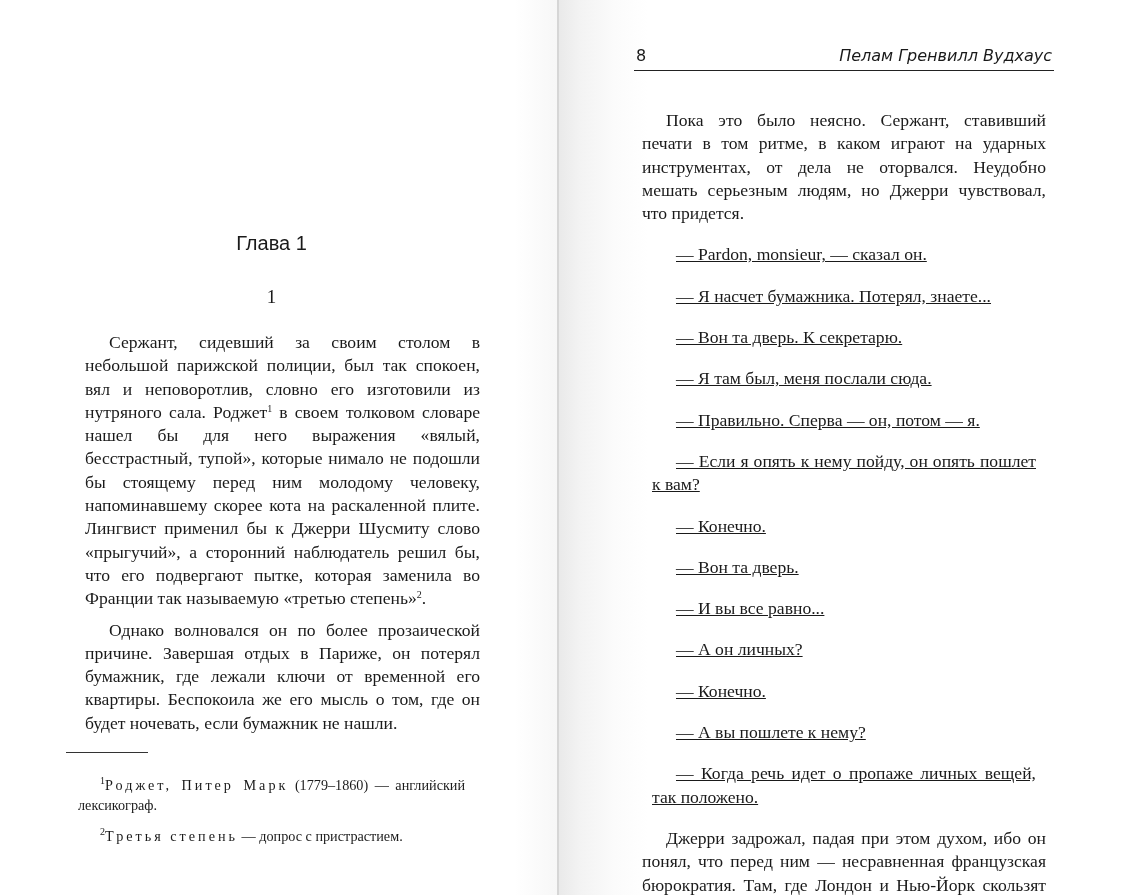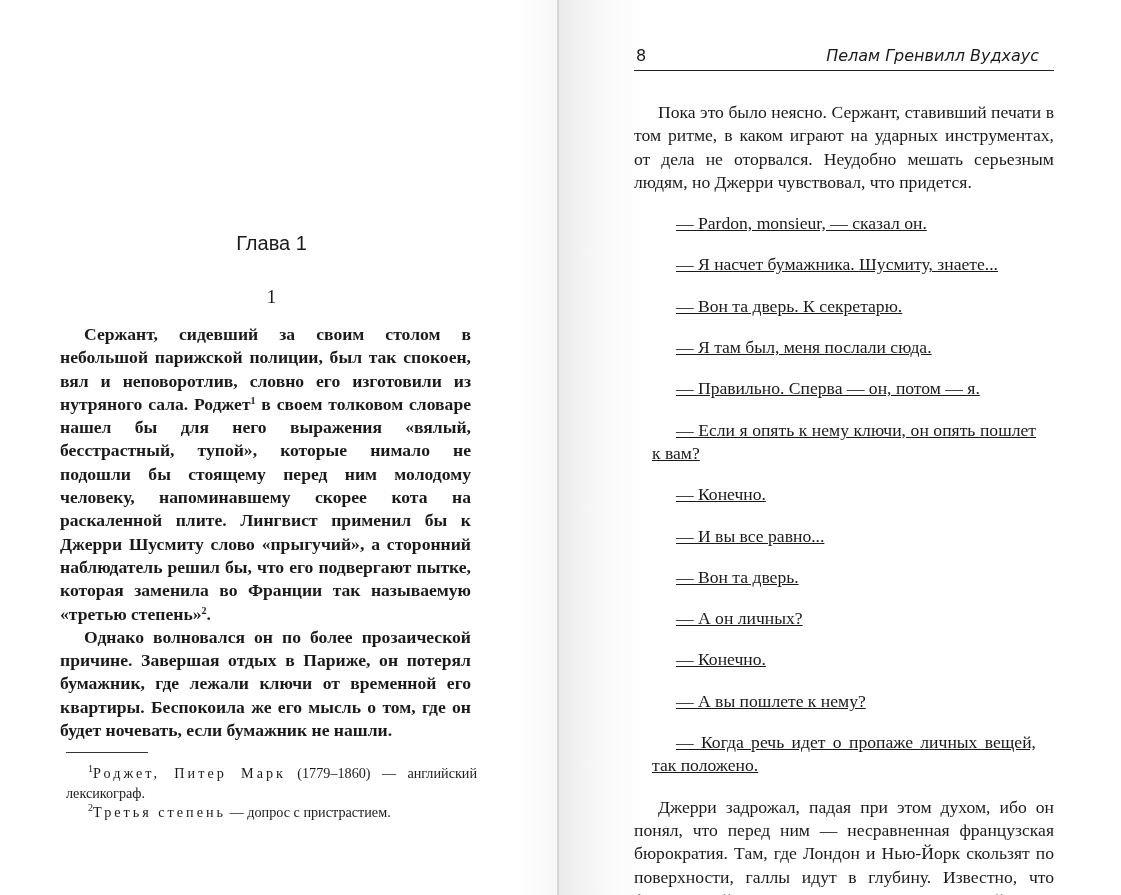--- a/index.html
+++ b/index.html
@@ -24,54 +24,54 @@
     .gutter {
       position: absolute; left: 557px; top: 0; width: 2px; height: 895px;
       background: #d6d6d6;
     }
     .text-col {
       position: absolute;
       font-size: 17.6px;
       line-height: 23.3px;
       text-align: justify;
     }
-    .left .text-col { left: 60px; width: 411px; top: 323px; font-weight: bold; }
+    .left .text-col { left: 77px; width: 411px; top: 323px; }
     .right .text-col { left: 76px; width: 420px; top: 101px; }
-    .para { margin: 0; text-indent: 24px; }
+    .para { margin: 8px; text-indent: 24px; }
     .chapter-title {
       position: absolute; left: 66px; width: 411px; top: 232px;
       text-align: center;
       font-family: "Liberation Sans", "DejaVu Sans", sans-serif;
       font-size: 20px;
     }
     .section-num {
       position: absolute; left: 66px; width: 411px; top: 286px;
       text-align: center;
       font-size: 19px;
     }
     sup { font-size: 10px; vertical-align: 6px; line-height: 0; }
     .footnote-rule {
       position: absolute; left: 66px; top: 752px; width: 82px; height: 1px;
       background: #333;
     }
     .footnotes {
       position: absolute; left: 66px; width: 411px; top: 764px;
       font-size: 14.2px; line-height: 19.5px; text-align: justify;
     }
-    .footnotes p { margin: 0; text-indent: 22px; }
+    .footnotes p { margin: 12px; text-indent: 22px; }
     .spaced { letter-spacing: 3px; }
     .running-head {
       position: absolute; left: 76px; width: 420px; top: 46px;
       height: 24px;
       border-bottom: 1.5px solid #222;
       font-family: "DejaVu Sans", "Liberation Sans", sans-serif;
       font-size: 16px;
     }
     .running-head .page-num { position: absolute; left: 2px; top: 0px; }
-    .running-head .author { position: absolute; right: 15px; top: 0px; font-style: italic; }
+    .running-head .author { position: absolute; right: 2px; top: 0px; font-style: italic; }
     .dialog { margin: 18px; text-indent: 24px; text-decoration: underline; }
   </style>
 </head>
 <body>
 
 <div class="page left">
   <div class="chapter-title">Глава 1</div>
   <div class="section-num">1</div>
 
   <div class="text-col">
@@ -87,28 +87,28 @@
 </div>
 
 <div class="page right">
   <div class="running-head">
     <span class="page-num">8</span>
     <span class="author">Пелам Гренвилл Вудхаус</span>
   </div>
   <div class="text-col" id="right-text">
       <p class="para">Пока это было неясно. Сержант, ставивший печати в том ритме, в каком играют на ударных инструментах, от дела не оторвался. Неудобно мешать серьезным людям, но Джерри чувствовал, что придется.</p>
       <p class="dialog">— Pardon, monsieur, — сказал он.</p>
-      <p class="dialog">— Я насчет бумажника. Шусмиту, знаете...</p>
+      <p class="dialog">— Я насчет бумажника. Потерял, знаете...</p>
       <p class="dialog">— Вон та дверь. К секретарю.</p>
       <p class="dialog">— Я там был, меня послали сюда.</p>
       <p class="dialog">— Правильно. Сперва — он, потом — я.</p>
-      <p class="dialog">— Если я опять к нему ключи, он опять пошлет к вам?</p>
+      <p class="dialog">— Если я опять к нему пойду, он опять пошлет к вам?</p>
       <p class="dialog">— Конечно.</p>
+      <p class="dialog">— Вон та дверь.</p>
       <p class="dialog">— И вы все равно...</p>
-      <p class="dialog">— Вон та дверь.</p>
       <p class="dialog">— А он личных?</p>
       <p class="dialog">— Конечно.</p>
       <p class="dialog">— А вы пошлете к нему?</p>
       <p class="dialog">— Когда речь идет о пропаже личных вещей, так положено.</p>
       <p class="para">Джерри задрожал, падая при этом духом, ибо он понял, что перед ним — несравненная французская бюрократия. Там, где Лондон и Нью-Йорк скользят по поверхности, галлы идут в глубину. Известно, что французский чиновник может в рекордный срок довести до седых волос, которые клиент немедленно начнет вырывать.</p>
     </div>
 </div>
 
 <div class="gutter"></div>
 

